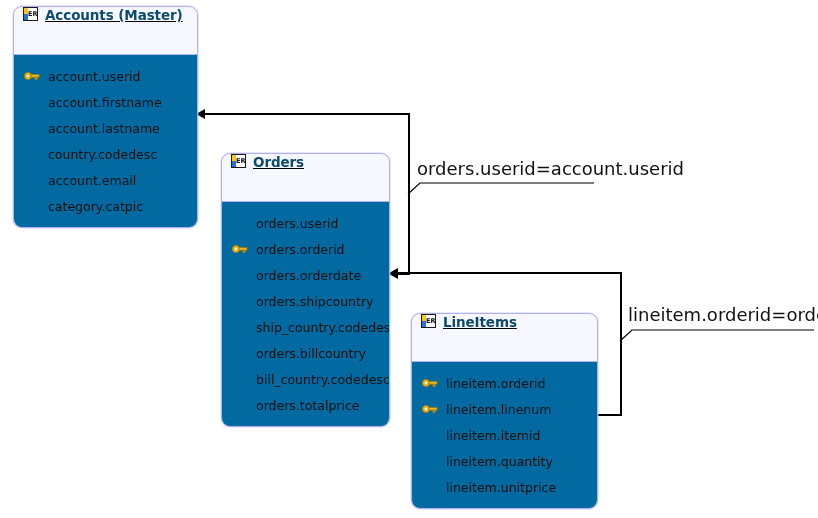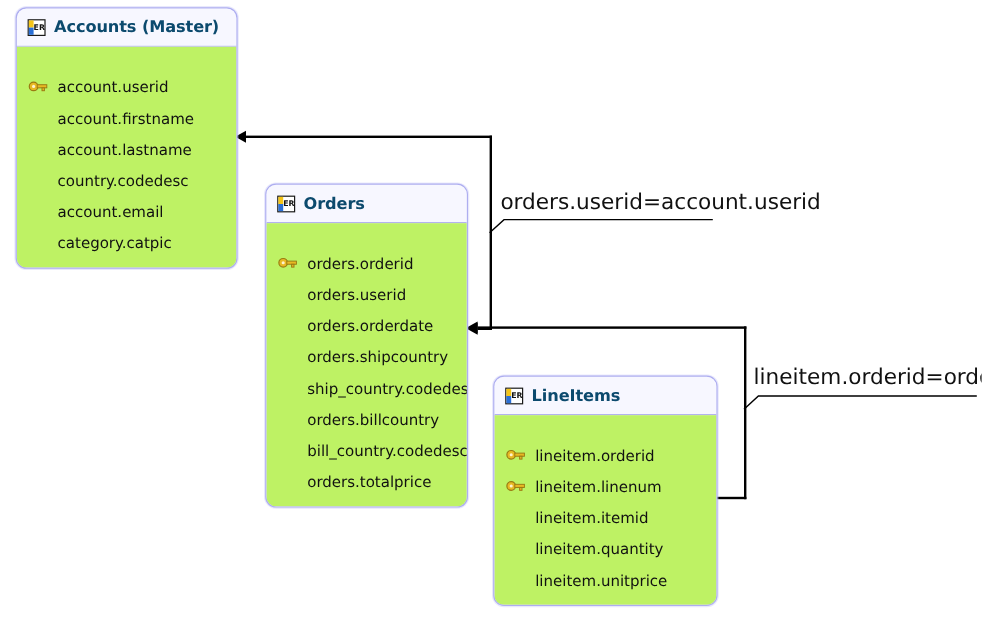--- a/index.html
+++ b/index.html
@@ -28,40 +28,40 @@
     position: absolute;
     box-sizing: border-box;
     border: 1px solid #aeaef0;
     border-radius: 9px;
     background: #e7e7fb;
     box-shadow: 0 0 0 1px rgba(190,190,245,0.35);
     overflow: hidden;
   }
   .entity-header {
     box-sizing: border-box;
-    height: 32px;
+    height: 48px;
     background: #f7f7ff;
     border-bottom: 1px solid #b3b3ee;
     display: flex;
-    align-items: center;
     padding-left: 9px;
     border-top-left-radius: 8px;
     border-top-right-radius: 8px;
+    text-decoration: underline;
   }
   .entity-title {
     font-size: 13.5px;
     font-weight: bold;
     color: #0c4a6e;
     letter-spacing: -0.1px;
     margin-left: 7px;
     white-space: nowrap;
   }
   .entity-body {
-    padding: 20px 0 8px 0;
-    background: #bef264;
+    padding: 8px 0 8px 0;
+    background: #0369a1;
   }
   .field-row {
     height: 26px;
     display: flex;
     align-items: center;
     padding-left: 9px;
     white-space: nowrap;
   }
   .field-label {
     font-size: 12.5px;
@@ -221,33 +221,33 @@
     <div class="entity-header">
       <span class="er-icon">
         <span class="stripe-top"></span>
         <span class="stripe-bot"></span>
         <span class="er-text">ER</span>
       </span>
       <span class="entity-title">Orders</span>
     </div>
     <div class="entity-body">
 
+      <div class="field-row nokey">
+        <span class="field-label">orders.userid</span>
+      </div>
+
       <div class="field-row">
         <svg class="key-icon" viewBox="0 0 18 14">
           <circle cx="5" cy="7" r="3.6" fill="#e8b923" stroke="#9a7a12" stroke-width="1"></circle>
           <circle cx="5" cy="7" r="1.3" fill="#fdf3cf"></circle>
           <rect x="8" y="5.6" width="8" height="2.6" fill="#e8b923" stroke="#9a7a12" stroke-width="0.8"></rect>
           <rect x="12" y="8.2" width="2" height="2.4" fill="#e8b923" stroke="#9a7a12" stroke-width="0.8"></rect>
         </svg>
         <span class="field-label">orders.orderid</span>
       </div>
-
-      <div class="field-row nokey">
-        <span class="field-label">orders.userid</span>
-      </div>
       <div class="field-row nokey">
         <span class="field-label">orders.orderdate</span>
       </div>
       <div class="field-row nokey">
         <span class="field-label">orders.shipcountry</span>
       </div>
       <div class="field-row nokey">
         <span class="field-label">ship_country.codedesc</span>
       </div>
       <div class="field-row nokey">

